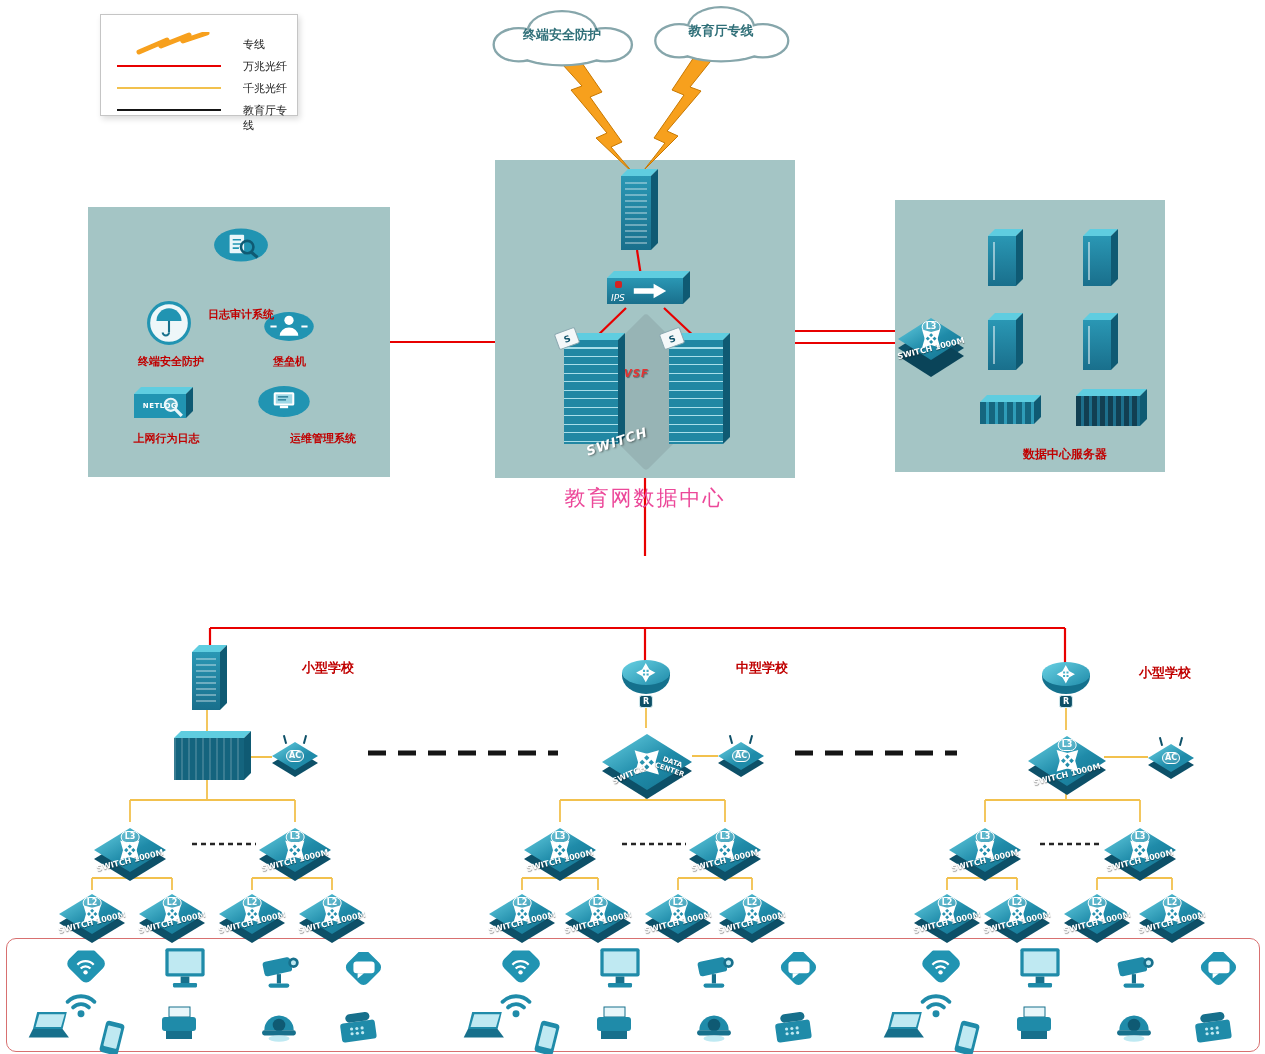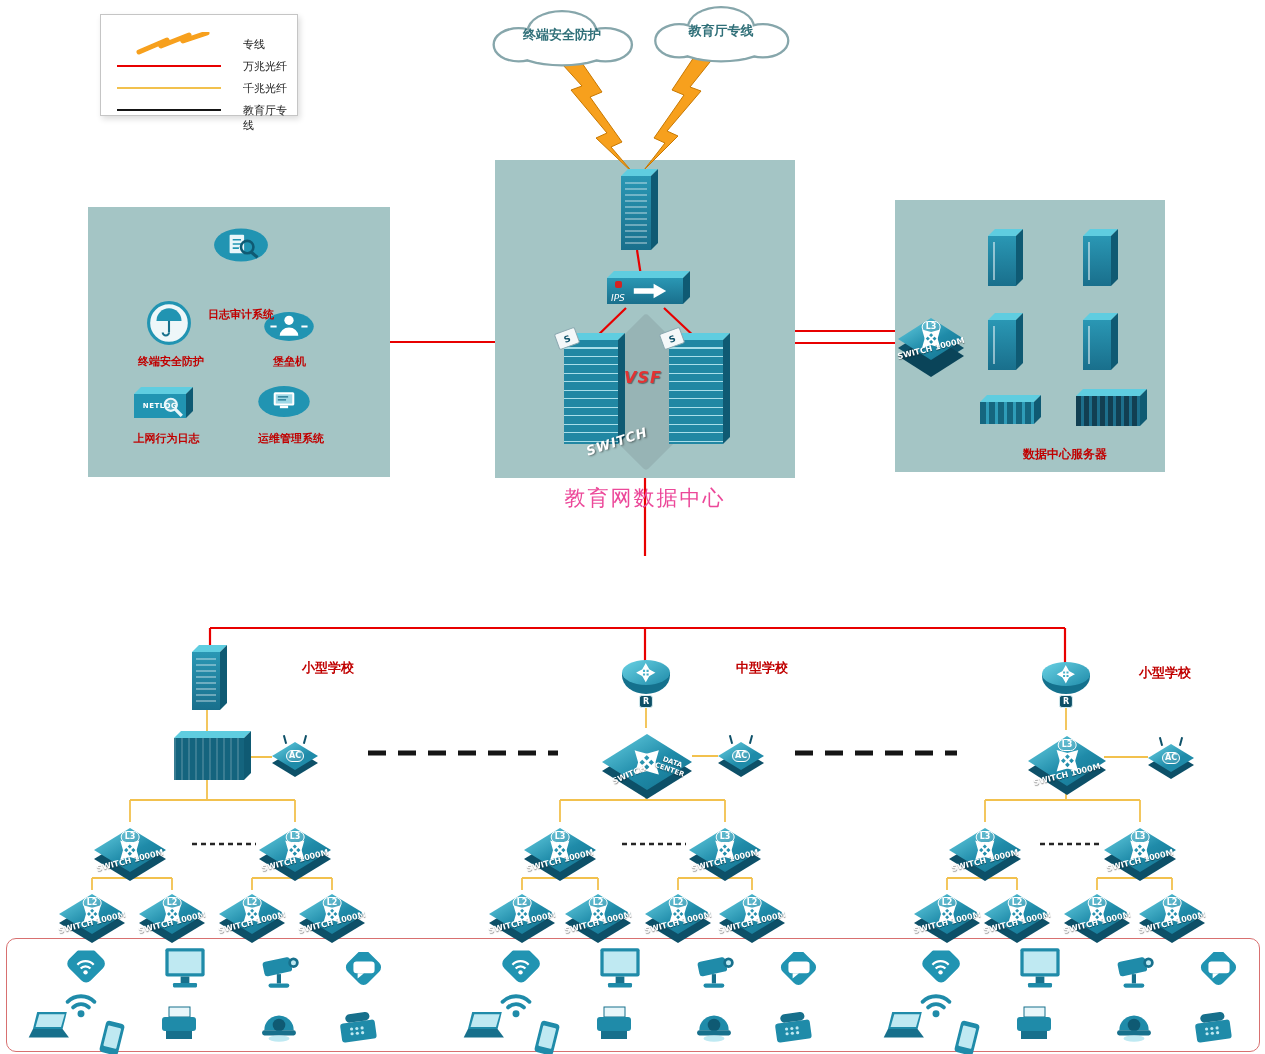--- a/index.html
+++ b/index.html
@@ -64,21 +64,21 @@
   .chassis{background:#14647e repeating-linear-gradient(90deg,rgba(255,255,255,.16) 0 2px,transparent 2px 7px);}
   .rack1{background:repeating-linear-gradient(90deg,#15667f 0 6px,#2f9cb8 6px 9px);}
   .rack2{background:repeating-linear-gradient(90deg,#123f52 0 5px,#1d6f8c 5px 8px);}
   .netlog-txt{position:absolute;inset:0;display:flex;align-items:center;justify-content:center;color:#fff;
     font-size:7px;font-weight:bold;letter-spacing:.5px;}
   .ips-lbl{position:absolute;left:4px;bottom:1px;color:#fff;font-size:9px;font-weight:normal;font-style:italic;z-index:2;}
   .reddot{position:absolute;left:8px;top:3px;width:7px;height:7px;background:#d42222;border-radius:2px;z-index:2;}
   .sflag{position:absolute;z-index:4;width:20px;height:15px;background:#f4f8f9;border:1px solid #8aa8b0;border-radius:2px;
     transform:rotate(-20deg);display:flex;align-items:center;justify-content:center;font-size:9px;font-weight:bold;color:#0d5068;}
   .gdiamond{position:absolute;z-index:3;background:rgba(125,145,150,.32);transform:rotate(45deg);border-radius:4px;}
-  .vsf{position:absolute;z-index:4;color:#e23333;font-weight:bold;font-style:italic;font-size:16px;letter-spacing:1px;
+  .vsf{position:absolute;z-index:4;color:#e23333;font-weight:bold;font-style:italic;font-size:10px;letter-spacing:1px;
     text-shadow:1px 1px 1px rgba(0,0,0,.4);}
   .swtxt{position:absolute;z-index:4;color:#fff;font-weight:bold;font-style:italic;font-size:13px;transform:rotate(-18deg);
     text-shadow:1px 1px 2px rgba(0,0,0,.5);letter-spacing:1px;}
   
   .rl{position:absolute;z-index:4;color:#c00000;font-weight:bold;font-size:11px;text-align:center;}
   .school-lab{font-size:13px;}
   .dc-title{position:absolute;z-index:4;color:#ec4899;font-size:21px;letter-spacing:2px;text-align:center;}
   
   .cloud{position:absolute;z-index:4;}
   .cloud svg{position:absolute;left:0;top:0;width:100%;height:100%;}
@@ -329,21 +329,21 @@
   <div class="t3d" style="left:134px;top:394px;width:52px;height:24px;background:#2194b2;">
     <span class="netlog-txt">NETLOG</span>
   </div>
   <svg class="secicon" style="left:162px;top:396px;width:22px;height:22px;z-index:4;" viewBox="0 0 20 20">
       <use href="#sym-mag"></use>
     </svg>
   <div class="rl" style="left:104px;top:431px;width:125px;">上网行为日志</div>
   <svg class="secicon" style="left:256px;top:384px;width:56px;height:35px;" viewBox="0 0 54 34">
       <use href="#sym-ops"></use>
     </svg>
-  <div class="rl" style="left:226px;top:431px;width:130px;">运维管理系统</div>
+  <div class="rl" style="left:226px;top:431px;width:130px;text-align:right;">运维管理系统</div>
 
   <div class="t3d" style="left:988px;top:236px;width:28px;height:50px;">
       <i class="vline"></i>
     </div>
   <div class="t3d" style="left:1083px;top:236px;width:28px;height:50px;">
       <i class="vline"></i>
     </div>
   <div class="t3d" style="left:988px;top:320px;width:28px;height:50px;">
       <i class="vline"></i>
     </div>

